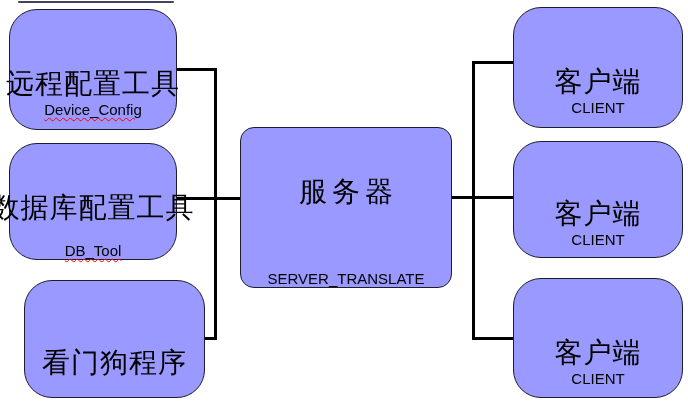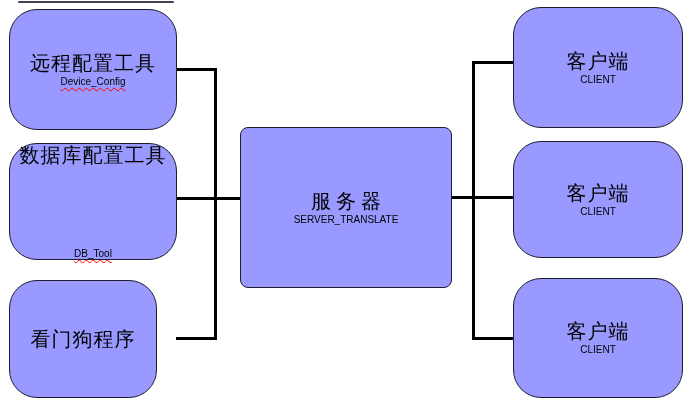--- a/index.html
+++ b/index.html
@@ -21,31 +21,32 @@
     border: 1.5px solid var(--node-border, #1d1d2e);
     border-radius: 28px;
     display: flex;
     flex-direction: column;
     align-items: center;
     justify-content: center;
     text-align: center;
     color: #000;
   }
   .node-title {
-    font-size: 20px;
+    font-size: 28px;
     letter-spacing: 1px;
     line-height: 1.15;
     white-space: nowrap;
+    margin-top: 48px;
   }
   .node-title.spread {
     letter-spacing: 5px;
     padding-left: 5px;
   }
   .node-subtitle {
-    font-size: 10px;
+    font-size: 15px;
     line-height: 1.15;
     margin-top: 1px;
     white-space: nowrap;
   }
   .node-subtitle[data-misspelled="true"] {
     text-decoration-line: underline;
     text-decoration-style: wavy;
     text-decoration-color: var(--squiggle, #ff0000);
     text-decoration-thickness: 1px;
     text-underline-offset: 2px;
@@ -80,25 +81,25 @@
   <div class="node" style="left:9px; top:9px; width:168px; height:121px;">
     <div class="node-title">远程配置工具</div>
     <div class="node-subtitle" data-misspelled="true">Device_Config</div>
   </div>
 
   <div class="node" style="left:9px; top:143px; width:168px; height:117px;justify-content:space-between;">
     <div class="node-title">数据库配置工具</div>
     <div class="node-subtitle" data-misspelled="true">DB_Tool</div>
   </div>
 
-  <div class="node" style="left:9px; top:280px; width:148px; height:118px;">
+  <div class="node" style="left:24px; top:280px; width:181px; height:118px;">
     <div class="node-title">看门狗程序</div>
   </div>
 
-  <div class="node" style="left:240px; top:127px; width:212px; height:161px; border-radius:8px;">
+  <div class="node" style="left:240px; top:127px; width:212px; height:161px; border-radius:14px;justify-content:space-between;">
     <div class="node-title spread">服务器</div>
     <div class="node-subtitle" data-misspelled="false">SERVER_TRANSLATE</div>
   </div>
 
   <div class="node" style="left:513px; top:7px; width:170px; height:121px;">
     <div class="node-title">客户端</div>
     <div class="node-subtitle" data-misspelled="false">CLIENT</div>
   </div>
 
   <div class="node" style="left:513px; top:141px; width:170px; height:117px;">

